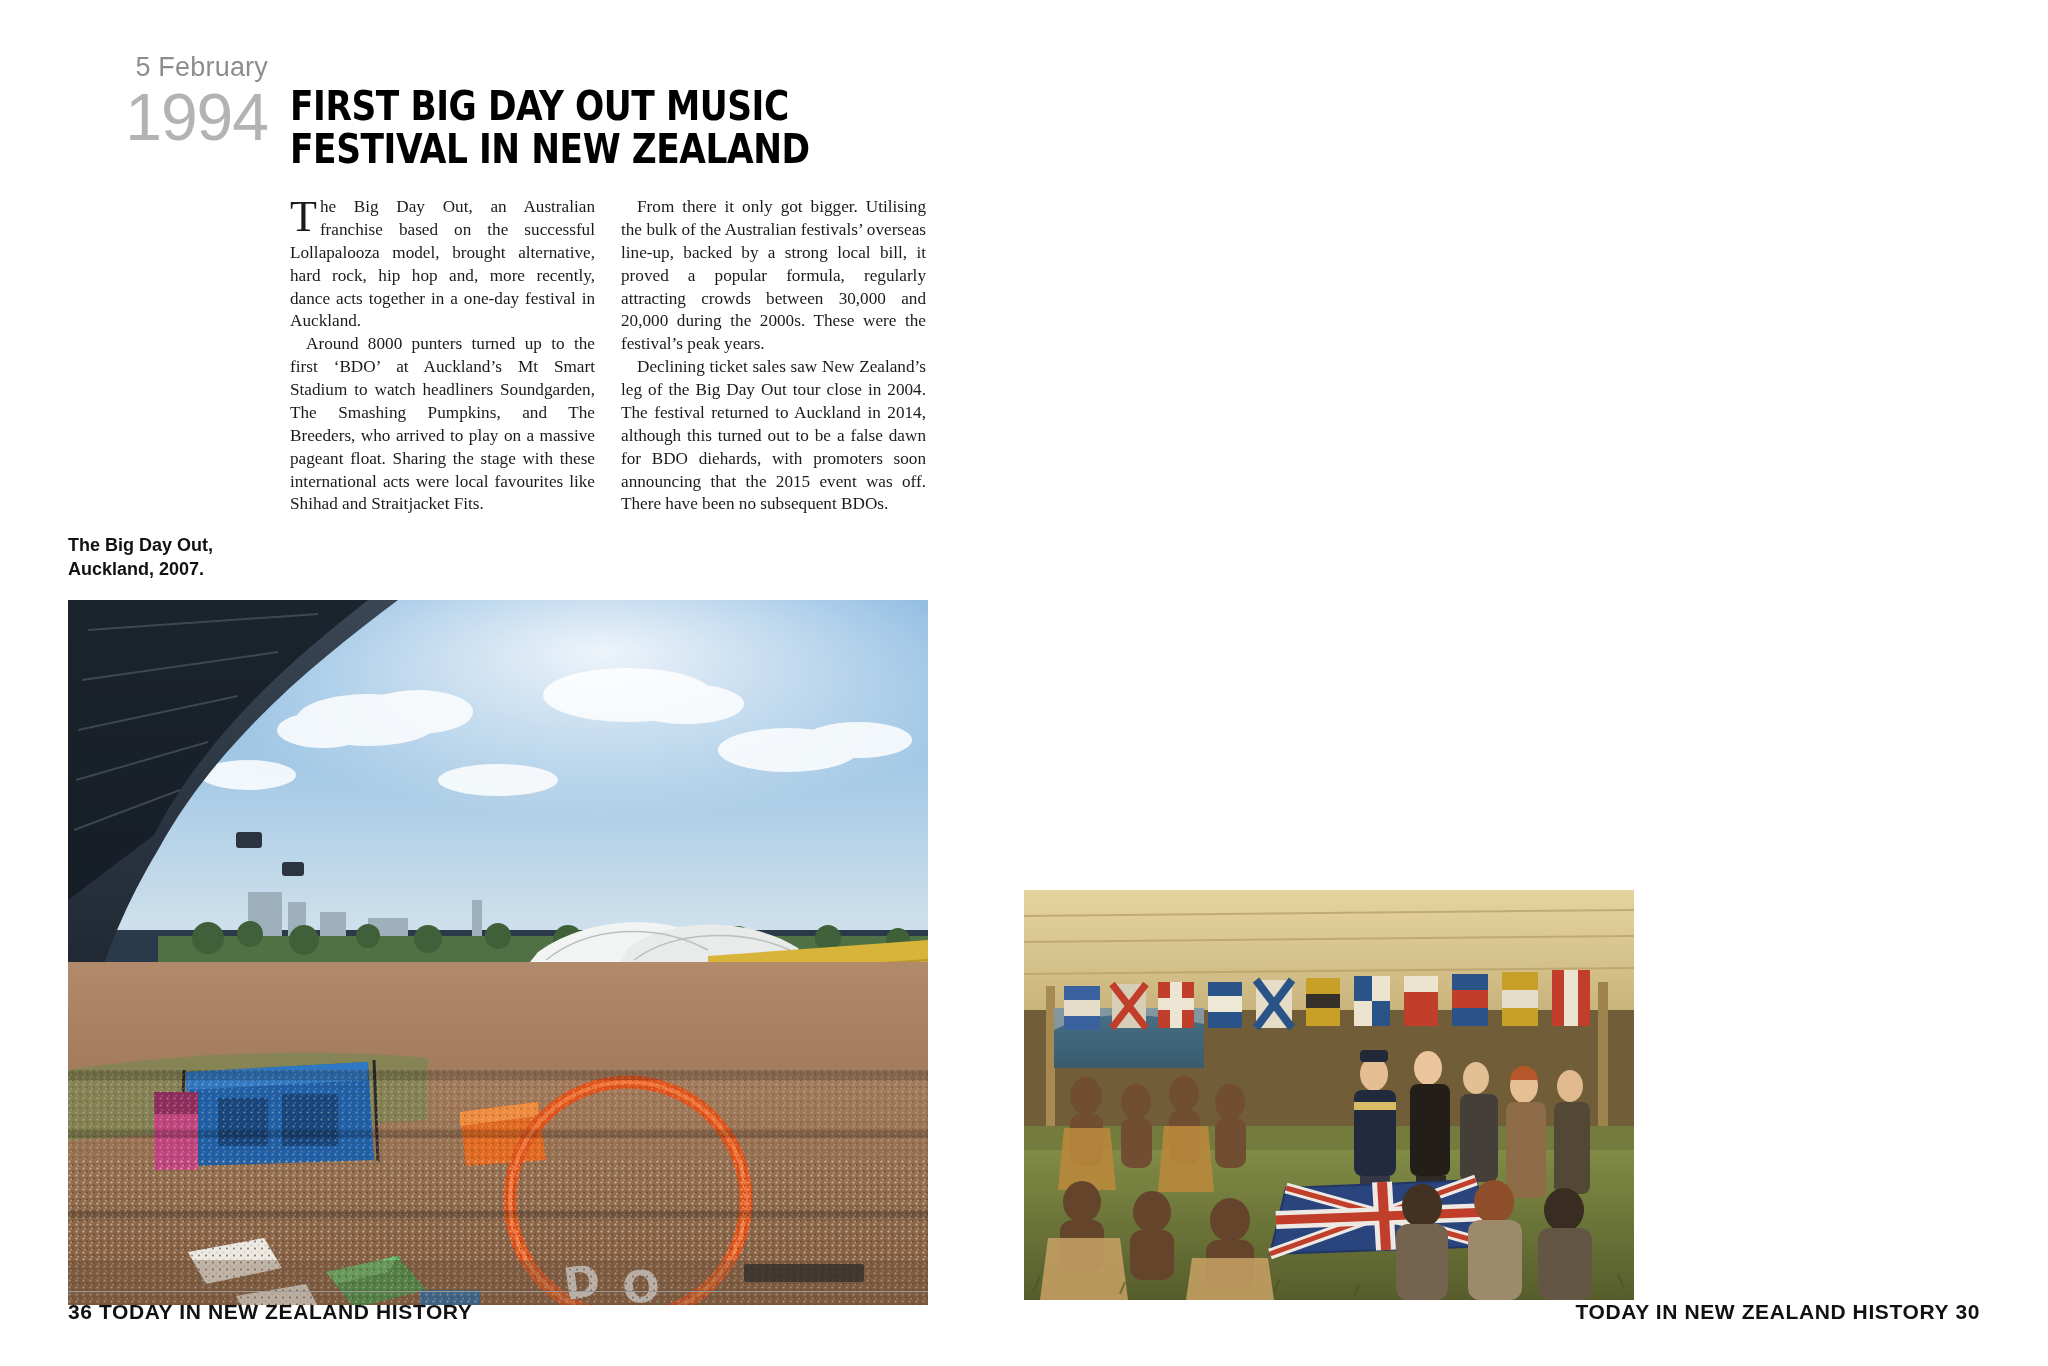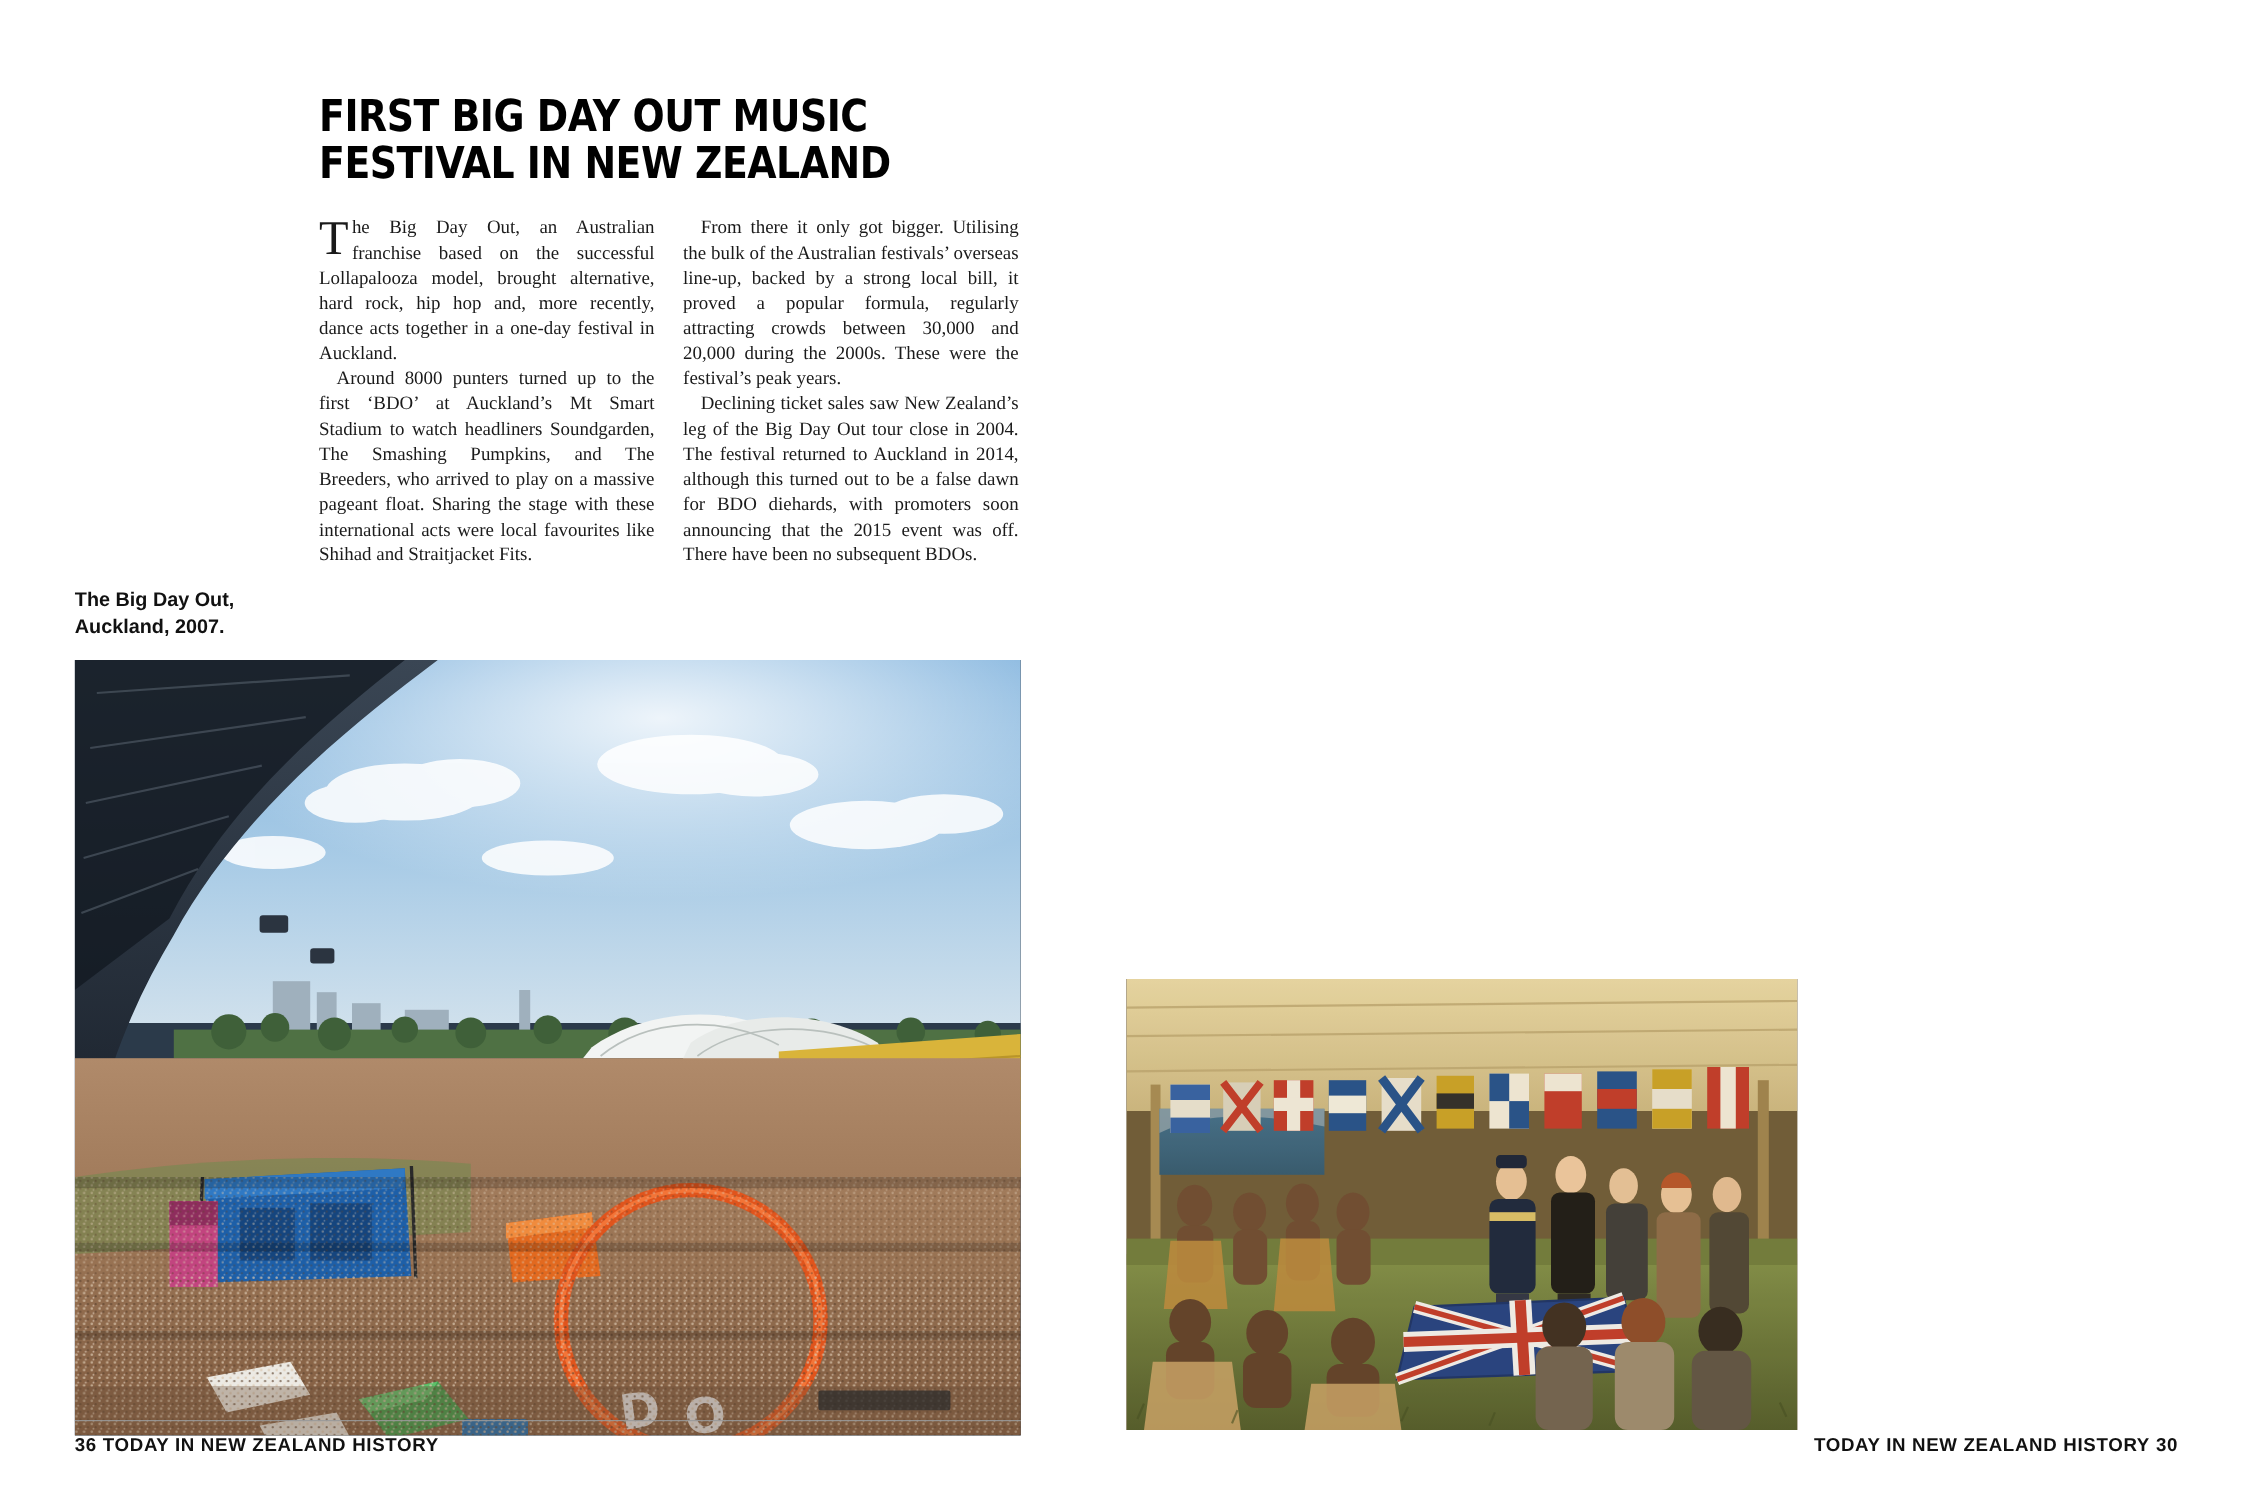--- a/index.html
+++ b/index.html
@@ -132,40 +132,44 @@
     position: absolute;
     height: 1px;
     background: #9a9a9a;
   }
   .footer-rule.left { left: 68px; right: 96px; bottom: 74px; }
   .footer-rule.right { left: 1150px; right: 68px; bottom: 74px; }
   .footer-text {
     position: absolute;
     bottom: 42px;
     font-family: "Liberation Sans", sans-serif;
-    font-size: 17px;
+    font-size: 21px;
     letter-spacing: 0.6px;
     color: #111;
   }
   .footer-text.left { left: 68px; }
   .footer-text.right { right: 68px; }
   .folio { font-weight: bold; }
   .foot-title { font-weight: bold; }
 
   
   svg { display: block; }
 </style>
 </head>
 <body>
 
 <div class="spread">
 
   <div class="page">
     <div class="left-inner">
 
+      <div class="date-block-left">
+        <div class="date-day">5 February</div>
+        <div class="date-year">1994</div>
+      </div>
 
       <h1 class="headline-left">FIRST BIG DAY OUT MUSIC FESTIVAL IN NEW ZEALAND</h1>
 
       <div class="body-col-left">
         <p>
           <span class="dropcap">T</span><span>he Big Day Out, an Australian franchise based on the successful Lollapalooza model, brought alternative, hard rock, hip hop and, more recently, dance acts together in a one-day festival in Auckland.</span>
         </p>
         <p><span>Around 8000 punters turned up to the first ‘BDO’ at Auckland’s Mt Smart Stadium to watch headliners Soundgarden, The Smashing Pumpkins, and The Breeders, who arrived to play on a massive pageant float. Sharing the stage with these international acts were local favourites like Shihad and Straitjacket Fits.</span></p>
         <p><span>From there it only got bigger. Utilising the bulk of the Australian festivals’ overseas line-up, backed by a strong local bill, it proved a popular formula, regularly attracting crowds between 30,000 and 20,000 during the 2000s. These were the festival’s peak years.</span></p>
         <p><span>Declining ticket sales saw New Zealand’s leg of the Big Day Out tour close in 2004. The festival returned to Auckland in 2014, although this turned out to be a false dawn for BDO diehards, with promoters soon announcing that the 2015 event was off. There have been no subsequent BDOs.</span></p>

